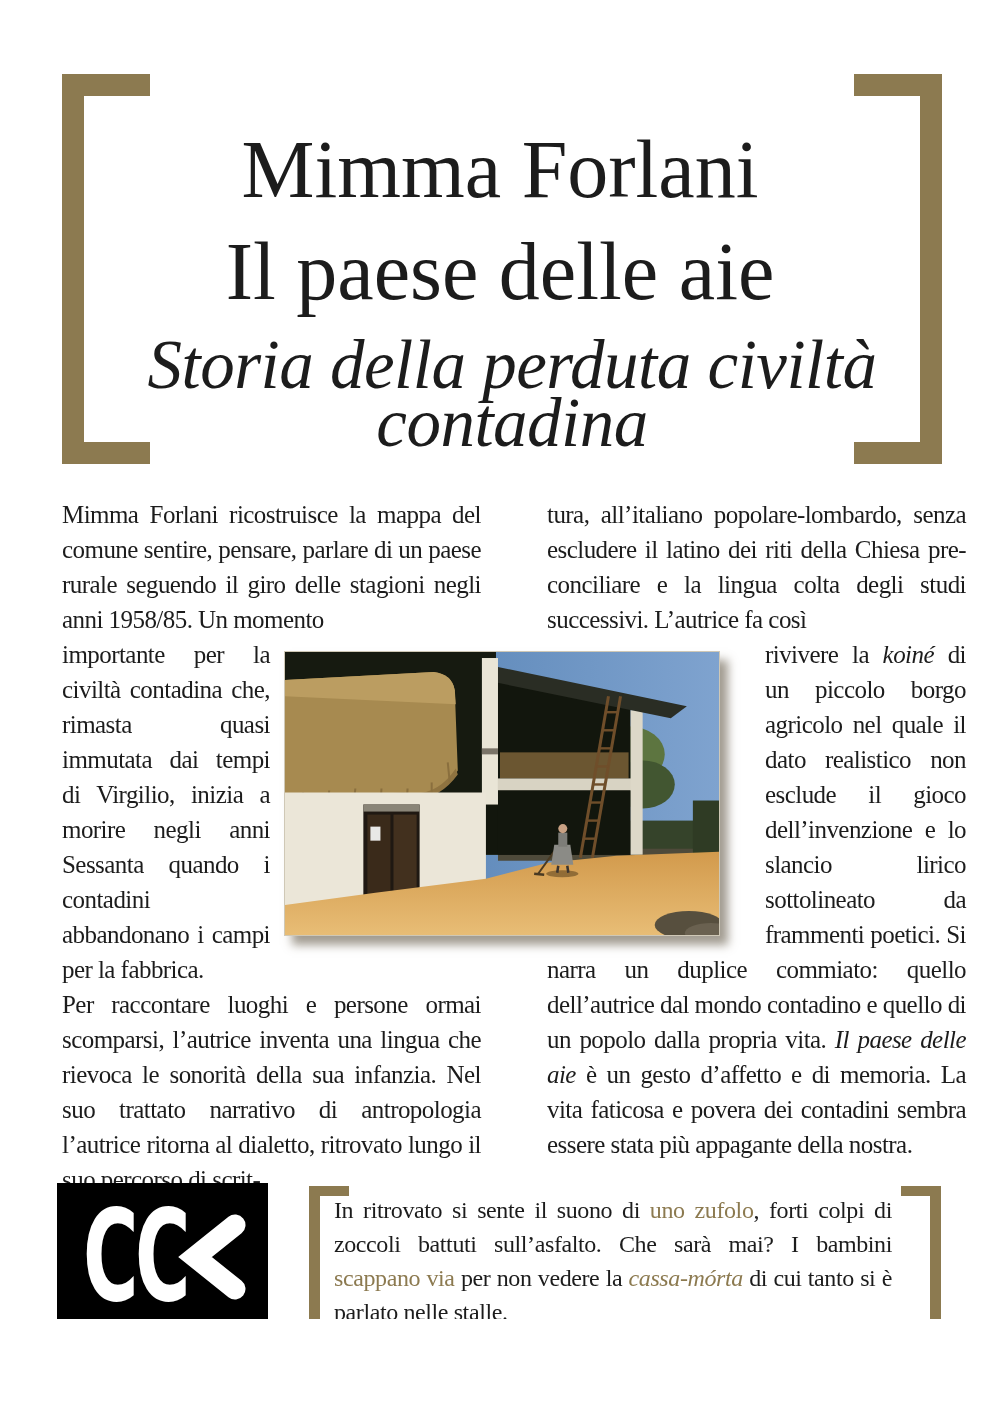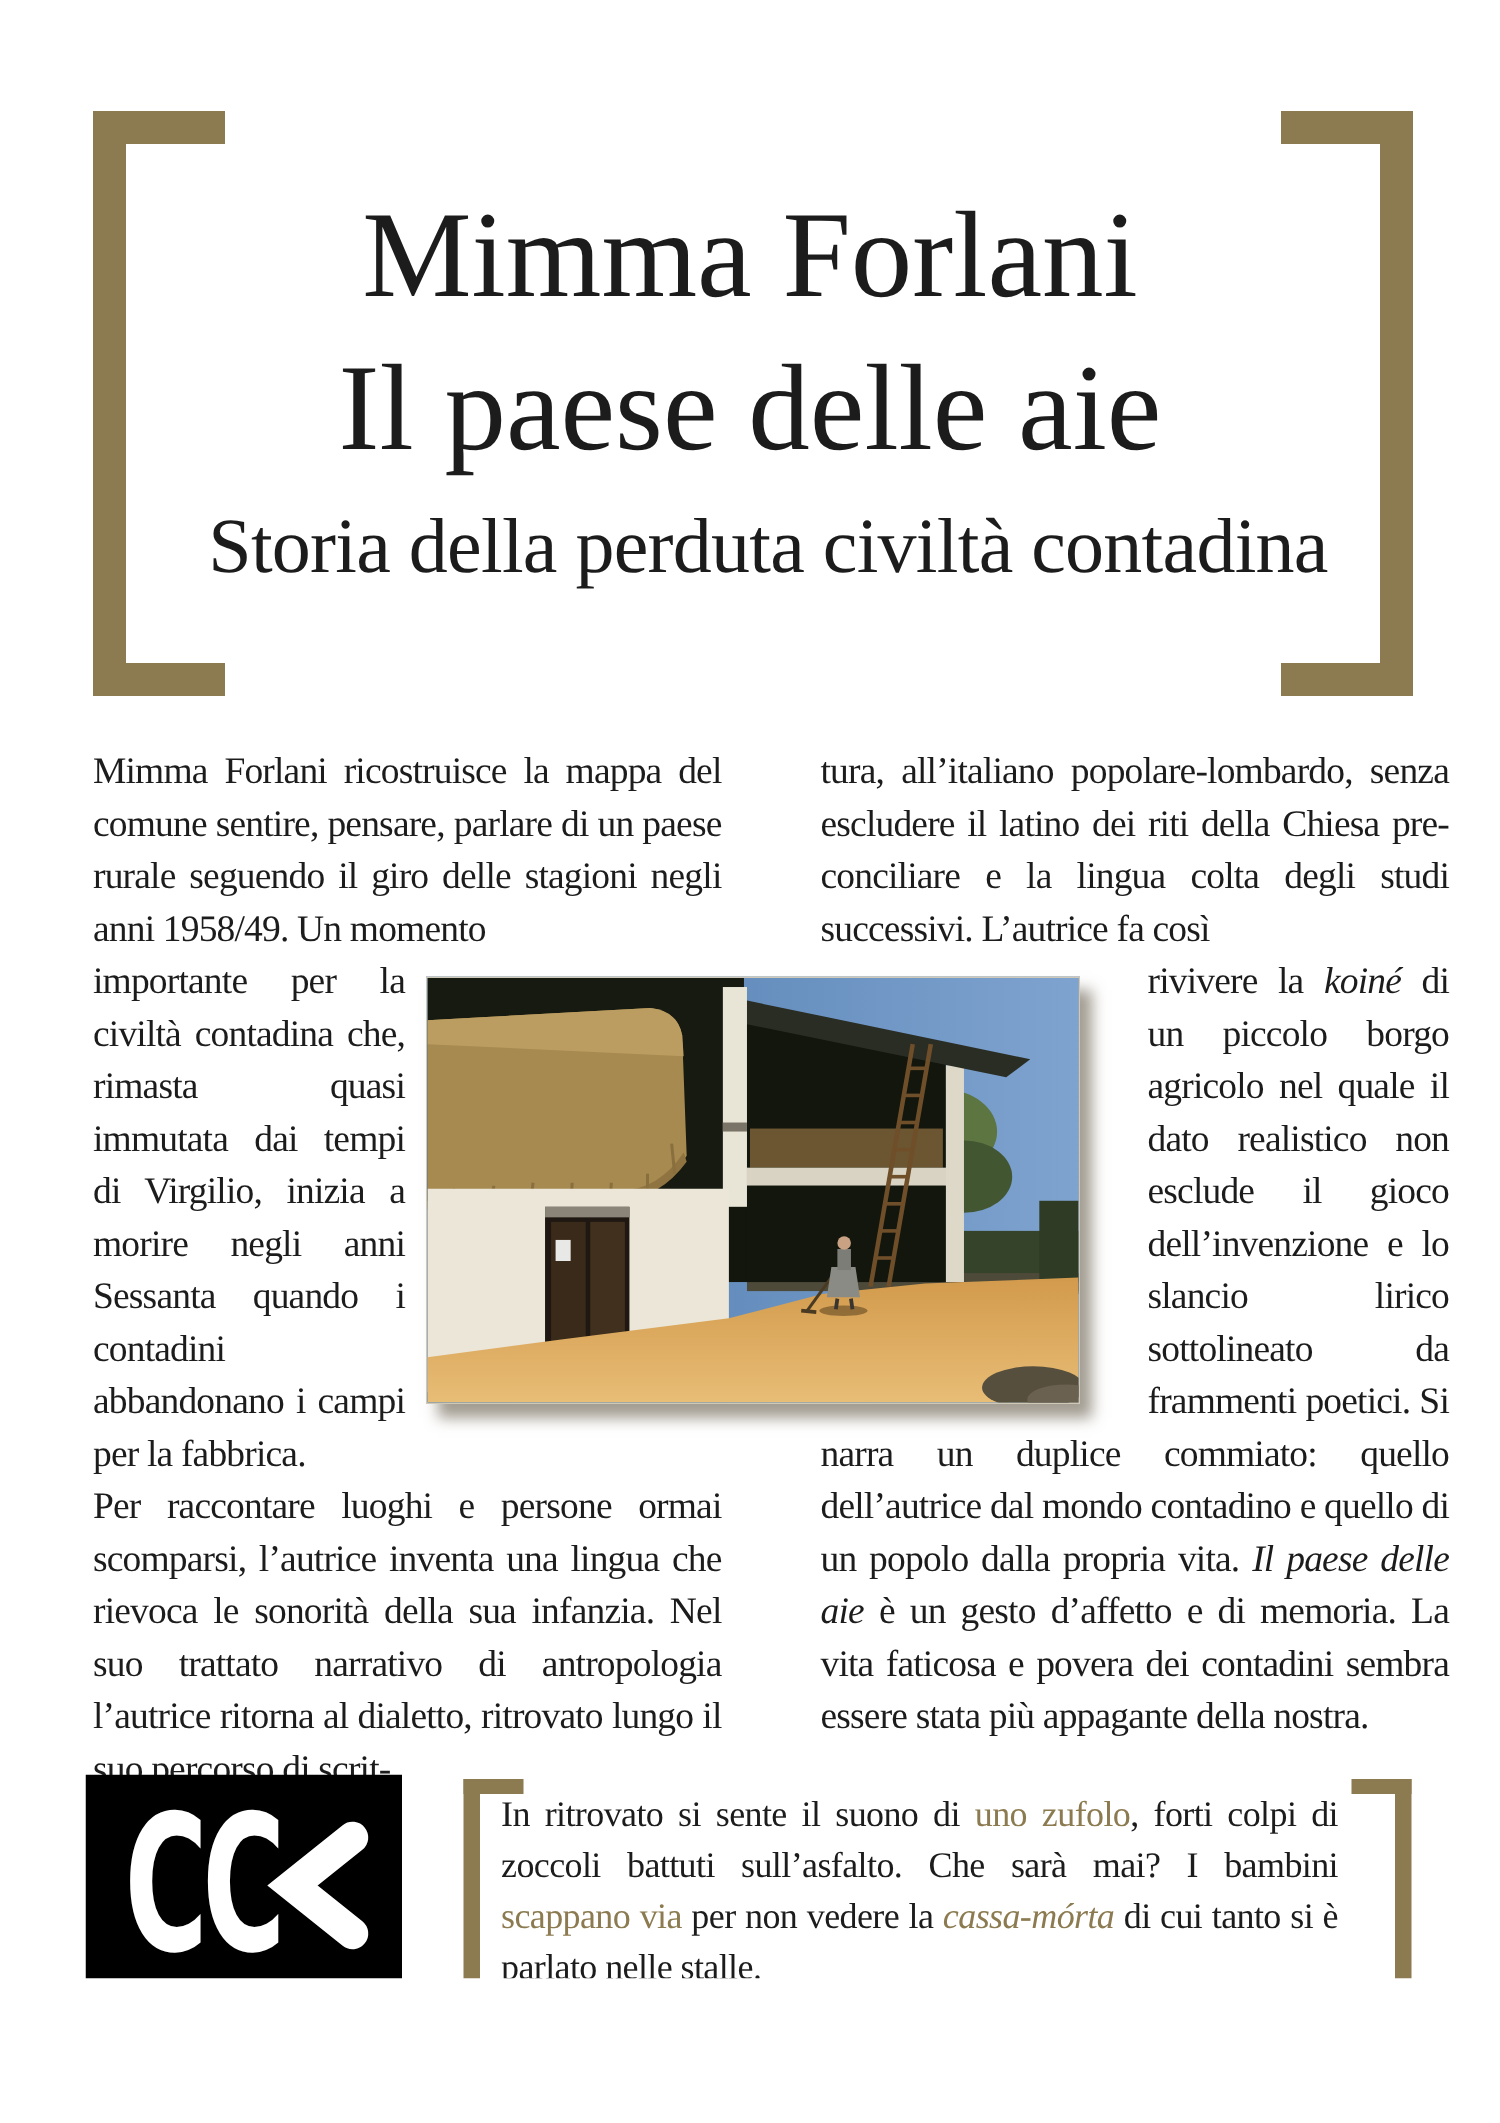--- a/index.html
+++ b/index.html
@@ -10,21 +10,21 @@
   
   .hbracket{position:absolute;box-sizing:border-box;}
   .hbracket.left {left:62px;top:74px;width:88px;height:390px;
     border-left:22px solid var(--accent);border-top:22px solid var(--accent);border-bottom:22px solid var(--accent);}
   .hbracket.right{left:854px;top:74px;width:88px;height:390px;
     border-right:22px solid var(--accent);border-top:22px solid var(--accent);border-bottom:22px solid var(--accent);}
   
   .header-text{position:absolute;left:0;right:0;top:126px;text-align:center;}
   .author{font-size:82px;line-height:88px;}
   .book-title{font-size:82px;line-height:88px;margin-top:14px;}
-  .subtitle{font-size:52px;line-height:58px;margin-top:20px;letter-spacing:-0.5px;padding-left:24px;}
+  .subtitle{font-size:69px;line-height:58px;margin-top:20px;font-style:italic;letter-spacing:-0.5px;padding-left:24px;}
   
   .col{position:absolute;top:497px;width:419px;font-size:25px;line-height:35px;
        text-align:justify;letter-spacing:-0.55px;hyphens:auto;}
   #col-left{left:62px;}
   #col-right{left:547px;}
   .col p{margin:0;}
   .holeR{float:right;width:211px;height:318px;}
   .holeL{float:left;width:218px;height:288px;}
   #col-left .p2{clear:right;}
   .it{font-style:italic;}
@@ -51,21 +51,21 @@
   <div class="hbracket left"></div>
   <div class="hbracket right"></div>
 
   <div class="header-text">
     <div class="author">Mimma Forlani</div>
     <div class="book-title">Il paese delle aie</div>
     <div class="subtitle">Storia della perduta civiltà contadina</div>
   </div>
 
   <div class="col" id="col-left">
-    <p><span>Mimma Forlani ricostruisce la mappa del comune sentire, pensare, parlare di un paese rurale seguendo il giro delle stagioni negli anni 1958/49. Un momento</span></p>
+    <p><span>Mimma Forlani ricostruisce la mappa del comune sentire, pensare, parlare di un paese rurale seguendo il giro delle stagioni negli anni 1958/85. Un momento</span></p>
     <p><span class="holeR"></span><span>importante per la civiltà contadina che, rimasta quasi immutata dai tempi di Virgilio, inizia a morire negli anni Sessanta quando i contadini abbandonano i campi per la fabbrica.</span></p>
     <p class="p2"><span>Per raccontare luoghi e persone ormai scomparsi, l’autrice inventa una lingua che rievoca le sonorità della sua infanzia. Nel suo trattato narrativo di antropologia l’autrice ritorna al dialetto, ritrovato lungo il suo percorso di scrit-</span></p>
   </div>
 
   <div class="col" id="col-right">
     <p><span>tura, all’italiano popolare-lombardo, senza escludere il latino dei riti della Chiesa pre-conciliare e la lingua colta degli studi successivi. L’autrice fa così</span></p>
     <p><span class="holeL"></span><span>rivivere la </span><span class="it">koiné</span><span> di un piccolo borgo agricolo nel quale il dato realistico non esclude il gioco dell’invenzione e lo slancio lirico sottolineato da frammenti poetici. Si narra un duplice commiato: quello dell’autrice dal mondo contadino e quello di un popolo dalla propria vita. </span><span class="it">Il paese delle aie</span><span> è un gesto d’affetto e di memoria. La vita faticosa e povera dei contadini sembra essere stata più appagante della nostra.</span></p>
   </div>
 
   <div id="photo">

